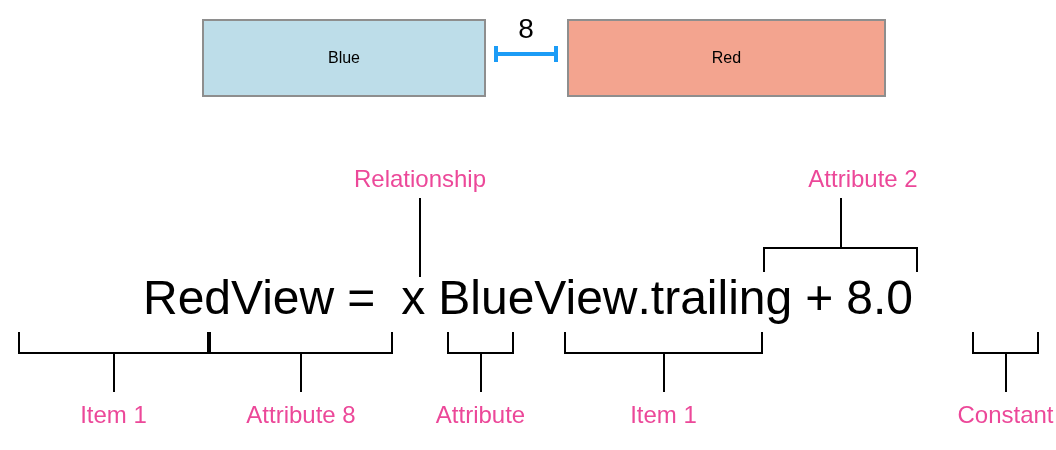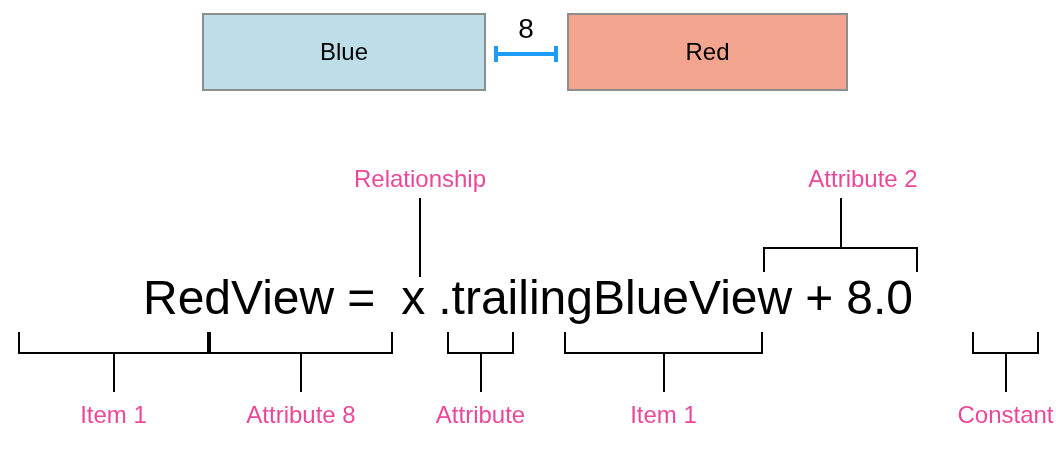--- a/index.html
+++ b/index.html
@@ -2,27 +2,27 @@
 <html><head>
 <meta charset="utf-8">
 <style>
   html,body{margin:0;padding:0;background:#ffffff;}
   .canvas{
     position:relative;width:1056px;height:450px;background:#ffffff;
     font-family:"Liberation Sans",sans-serif;color:#000;overflow:hidden;
     --ibeam:#1c9cf6;--blue-fill:#bddde9;--red-fill:#f3a48f;--box-border:#8e8e8e;
   }
   .view-box{
-    position:absolute;top:13px;height:78px;box-sizing:border-box;
+    position:absolute;top:19px;height:78px;box-sizing:border-box;
     border:2px solid var(--box-border);
     display:flex;align-items:center;justify-content:center;
-    font-size:24px;line-height:1;
+    font-size:16px;line-height:1;
   }
   .view-box.blue{left:202px;width:284px;background:var(--blue-fill);}
-  .view-box.red{left:567px;width:281px;background:var(--red-fill);}
+  .view-box.red{left:567px;width:319px;background:var(--red-fill);}
   .spacing{position:absolute;left:485px;top:13px;width:82px;height:78px;}
   .spacing-value{position:absolute;top:1px;left:0;right:0;text-align:center;font-size:28px;line-height:30px;}
   .ibeam{position:absolute;top:33px;left:50%;transform:translateX(-50%);width:64px;height:16px;}
   .ibeam .cap{position:absolute;top:0;width:4px;height:16px;background:var(--ibeam);}
   .ibeam .cap.l{left:0;} .ibeam .cap.r{right:0;}
   .ibeam .bar{position:absolute;top:6px;left:2px;right:2px;height:4px;background:var(--ibeam);}
   .equation{
     position:absolute;left:0;right:0;top:270px;height:56px;
     display:flex;justify-content:center;align-items:baseline;
     font-size:48px;line-height:56px;white-space:pre;
@@ -55,22 +55,22 @@
   </div>
 
   <div class="view-box red">
     <span>Red</span>
   </div>
 
   <div class="equation">
     <span class="seg">RedView</span>
     <span class="seg op">=</span>
     <span class="seg op">x</span>
+    <span class="seg">BlueView</span>
     <span class="seg">.trailing</span>
-    <span class="seg">BlueView</span>
     <span class="seg op">+</span>
     <span class="seg">8.0</span>
   </div>
 
   <div id="overlay">
       <div class="ln" style="left: 419px; top: 198px; width: 2px; height: 79px;"></div>
       <div class="callout-label" style="left: 270px; top: 166px;">Relationship</div>
       <div class="ln" style="left: 839.5px; top: 198px; width: 2px; height: 49px;"></div>
       <div class="ln" style="left: 763px; top: 247px; width: 155px; height: 2px;"></div>
       <div class="ln" style="left: 763px; top: 249px; width: 2px; height: 23px;"></div>

